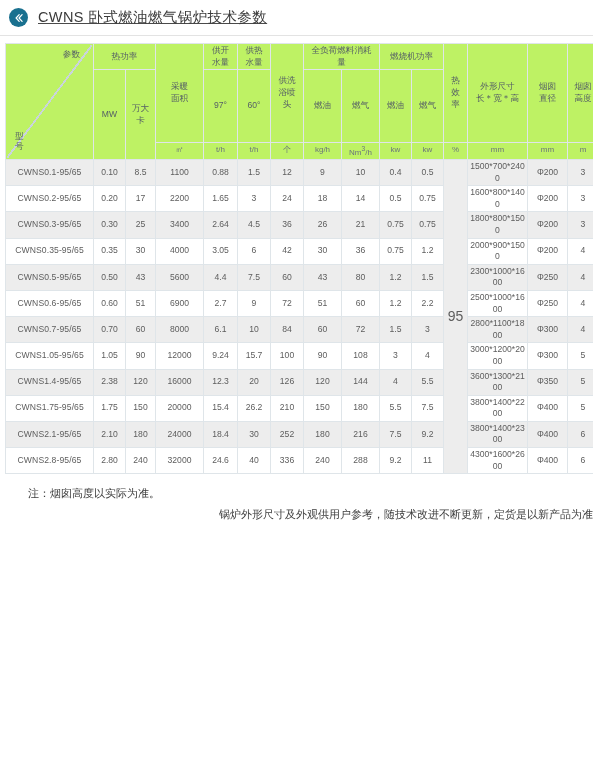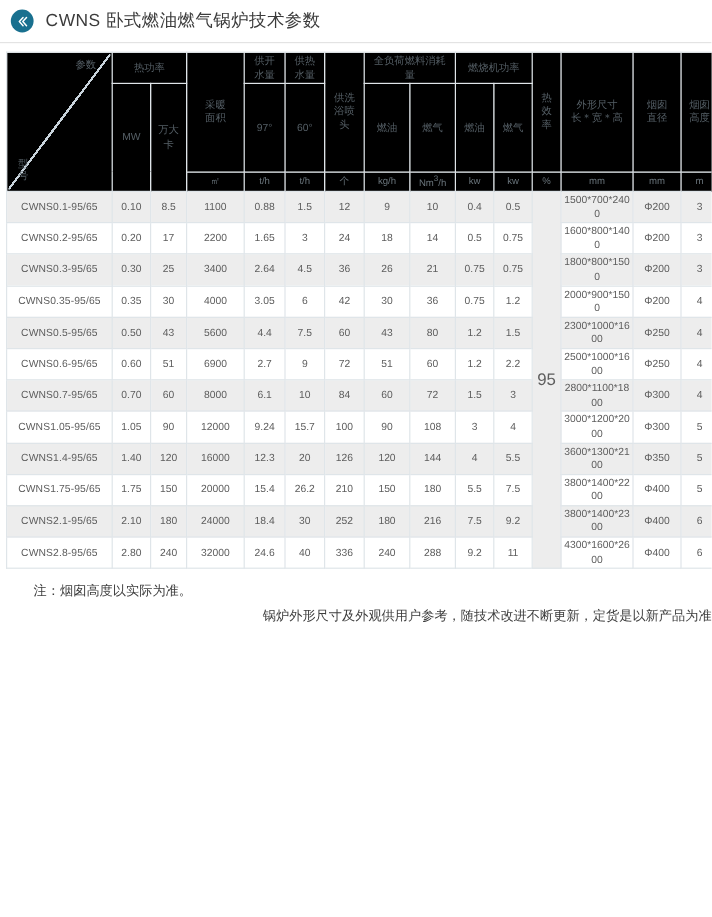--- a/index.html
+++ b/index.html
@@ -13,20 +13,21 @@
     color: #4a4a4a;
     overflow: hidden;
   }
   
   .topbar {
     height: 36px;
     display: flex;
     align-items: center;
     padding: 0 0 0 9px;
     border-bottom: 1px solid #e3e3e3;
+    text-decoration: underline;
   }
   .back-circle {
     width: 19px; height: 19px;
     border-radius: 50%;
     background: #19708f;
     display: flex; align-items: center; justify-content: center;
     flex: 0 0 auto;
   }
   .back-circle svg { display: block; }
   .page-title {
@@ -48,21 +49,21 @@
   table.spec th, table.spec td {
     border: 1px solid #dfe5e9;
     text-align: center;
     vertical-align: middle;
     padding: 1px 1px;
     font-weight: normal;
     line-height: 1.35;
     word-break: break-all;
   }
   table.spec thead th {
-    background: #000000;
+    background: #bef264;
     color: #555f66;
     font-size: 8.6px;
   }
   table.spec thead th.unit { font-size: 8px; color: #6a757c; }
   .corner {
     position: relative;
     height: 100%;
     background-image: linear-gradient(to bottom right,
         transparent 0%, transparent 49.3%,
         #c9d4dc 49.3%, #c9d4dc 50.7%,
@@ -311,21 +312,21 @@
           <td>90</td>
           <td>108</td>
           <td>3</td>
           <td>4</td>
           <td class="dim-cell">3000*1200*2000</td>
           <td>Φ300</td>
           <td>5</td>
         </tr>
         <tr>
           <td class="model-cell">CWNS1.4-95/65</td>
-          <td>1.40</td>
+          <td>2.38</td>
           <td>120</td>
           <td>16000</td>
           <td>12.3</td>
           <td>20</td>
           <td>126</td>
           <td>120</td>
           <td>144</td>
           <td>4</td>
           <td>5.5</td>
           <td class="dim-cell">3600*1300*2100</td>

